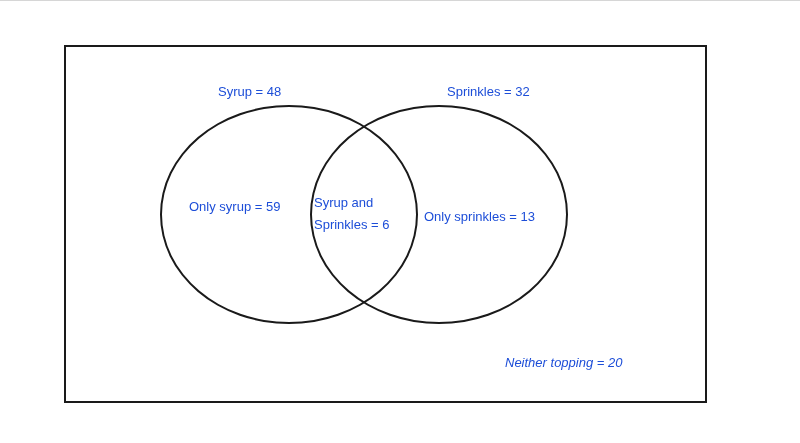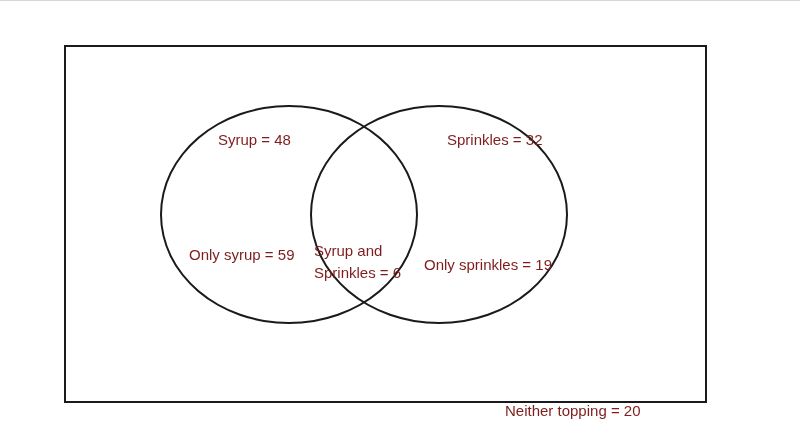--- a/index.html
+++ b/index.html
@@ -48,32 +48,31 @@
     height: 219px;
   }
   .circle.right {
     left: 310px;
     top: 105px;
     width: 258px;
     height: 219px;
   }
   .label {
     position: absolute;
-    font-size: 15px;
+    font-size: 13px;
     line-height: 22px;
     white-space: nowrap;
-    color: #7f1d1d;
-    margin-top: 48px;
+    color: #1d4ed8;
   }
   .label.title-left   { left: 218px; top: 81px; }
   .label.title-right  { left: 447px; top: 81px; }
   .label.only-left    { left: 189px; top: 196px; }
   .label.intersection { left: 314px; top: 192px; white-space: normal; width: 90px; }
   .label.only-right   { left: 424px; top: 206px; }
-  .label.neither      { left: 505px; top: 352px; }
+  .label.neither      { left: 505px; top: 352px; font-style: italic; }
 </style>
 </head>
 <body>
 
 <div class="screen">
 
   <div class="top-border"></div>
 
   <div class="outer-box"></div>
 
@@ -84,17 +83,17 @@
 
   <div class="label title-right">Sprinkles = 32</div>
 
   <div class="label only-left">Only syrup = 59</div>
 
   <div class="label intersection">
     <span>Syrup and</span><br>
     <span>Sprinkles = 6</span>
   </div>
 
-  <div class="label only-right">Only sprinkles = 19</div>
+  <div class="label only-right">Only sprinkles = 13</div>
 
   <div class="label neither">Neither topping = 20</div>
 
 </div>
 
 </body></html>

